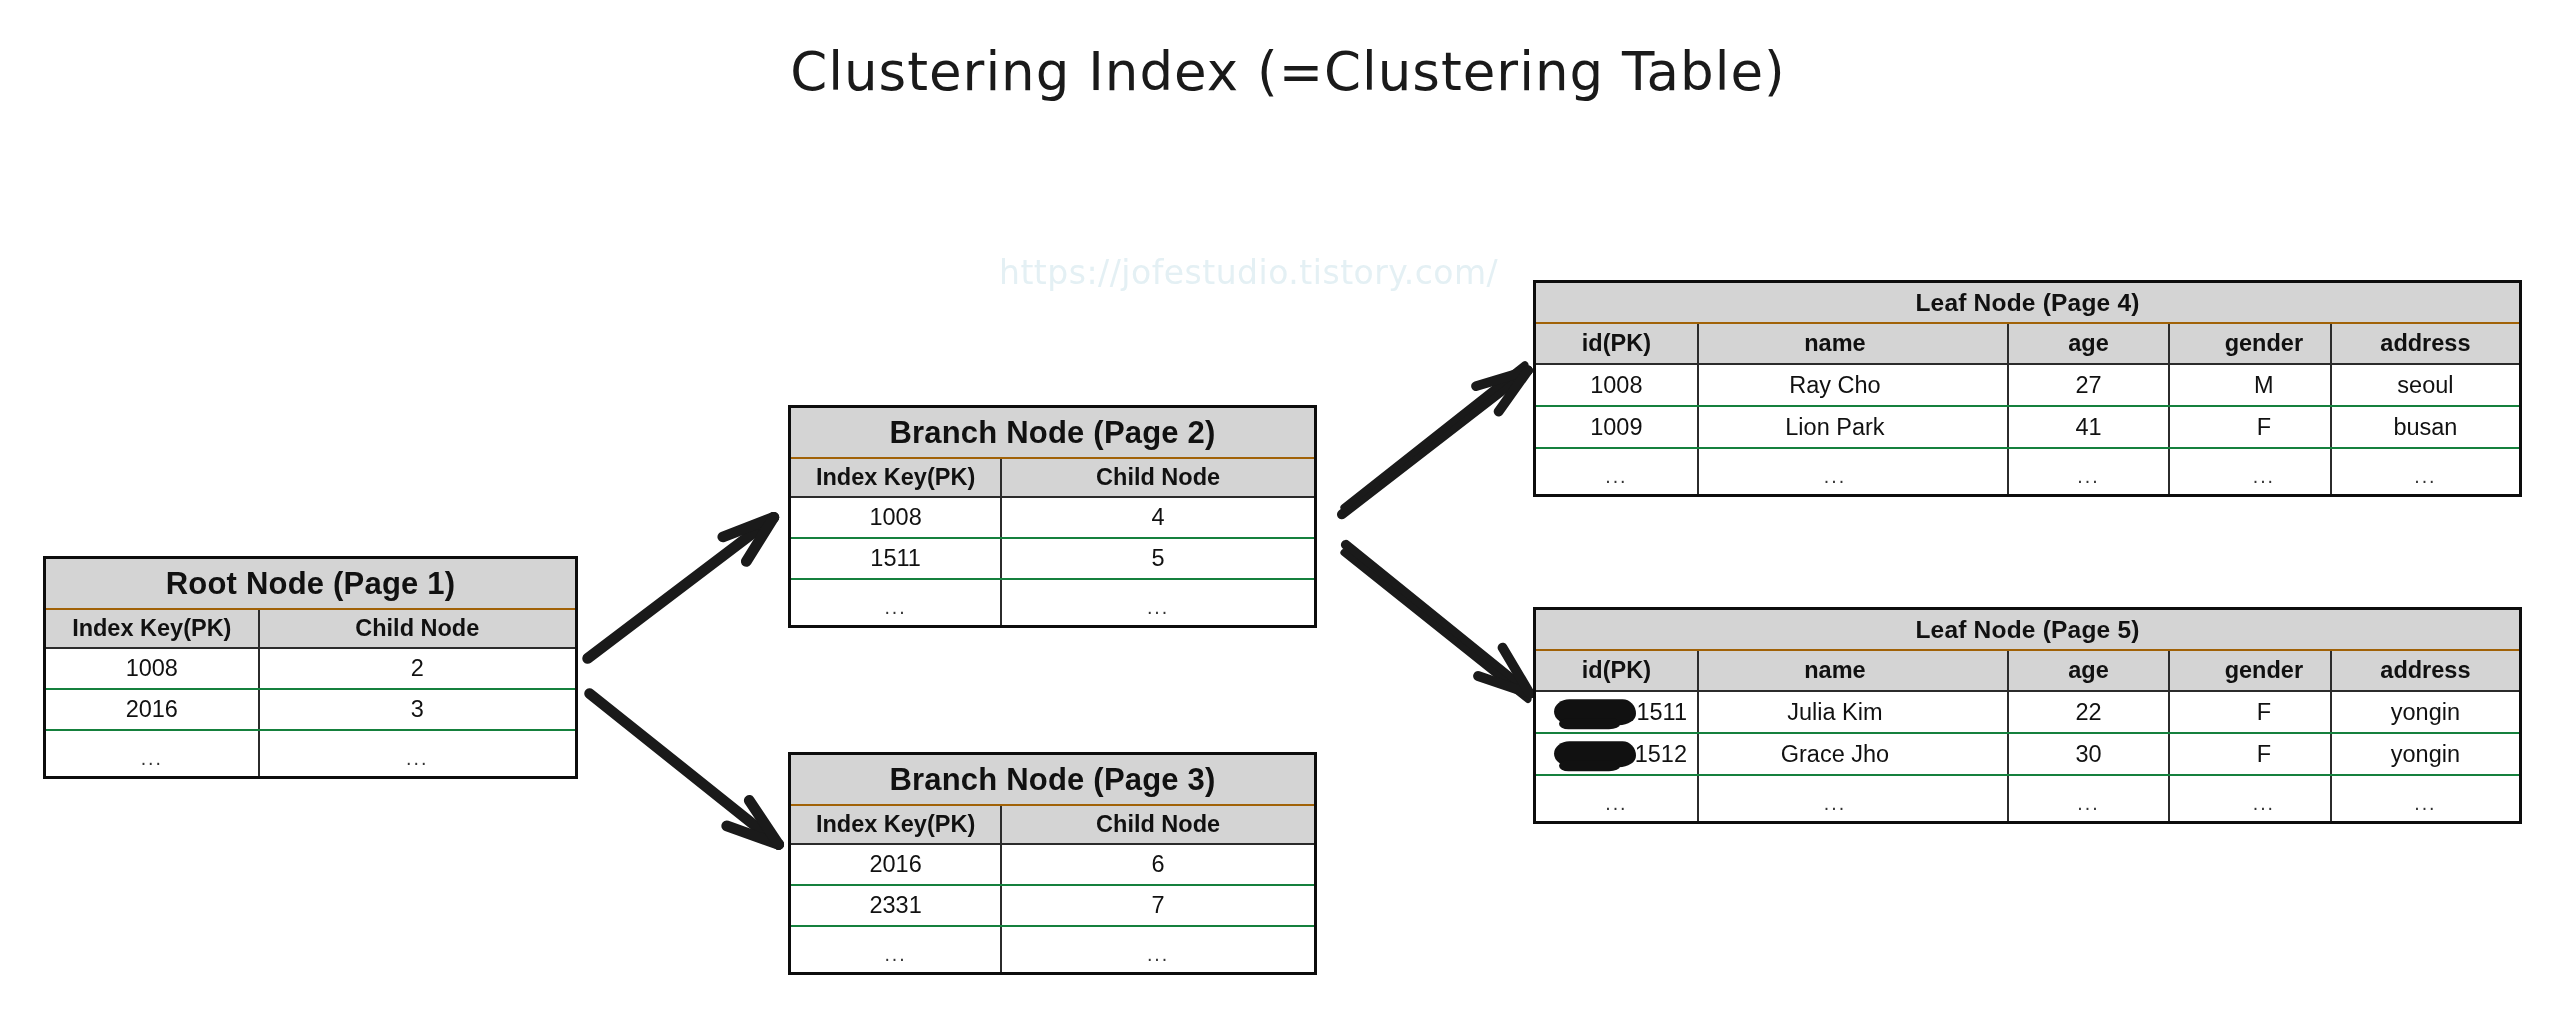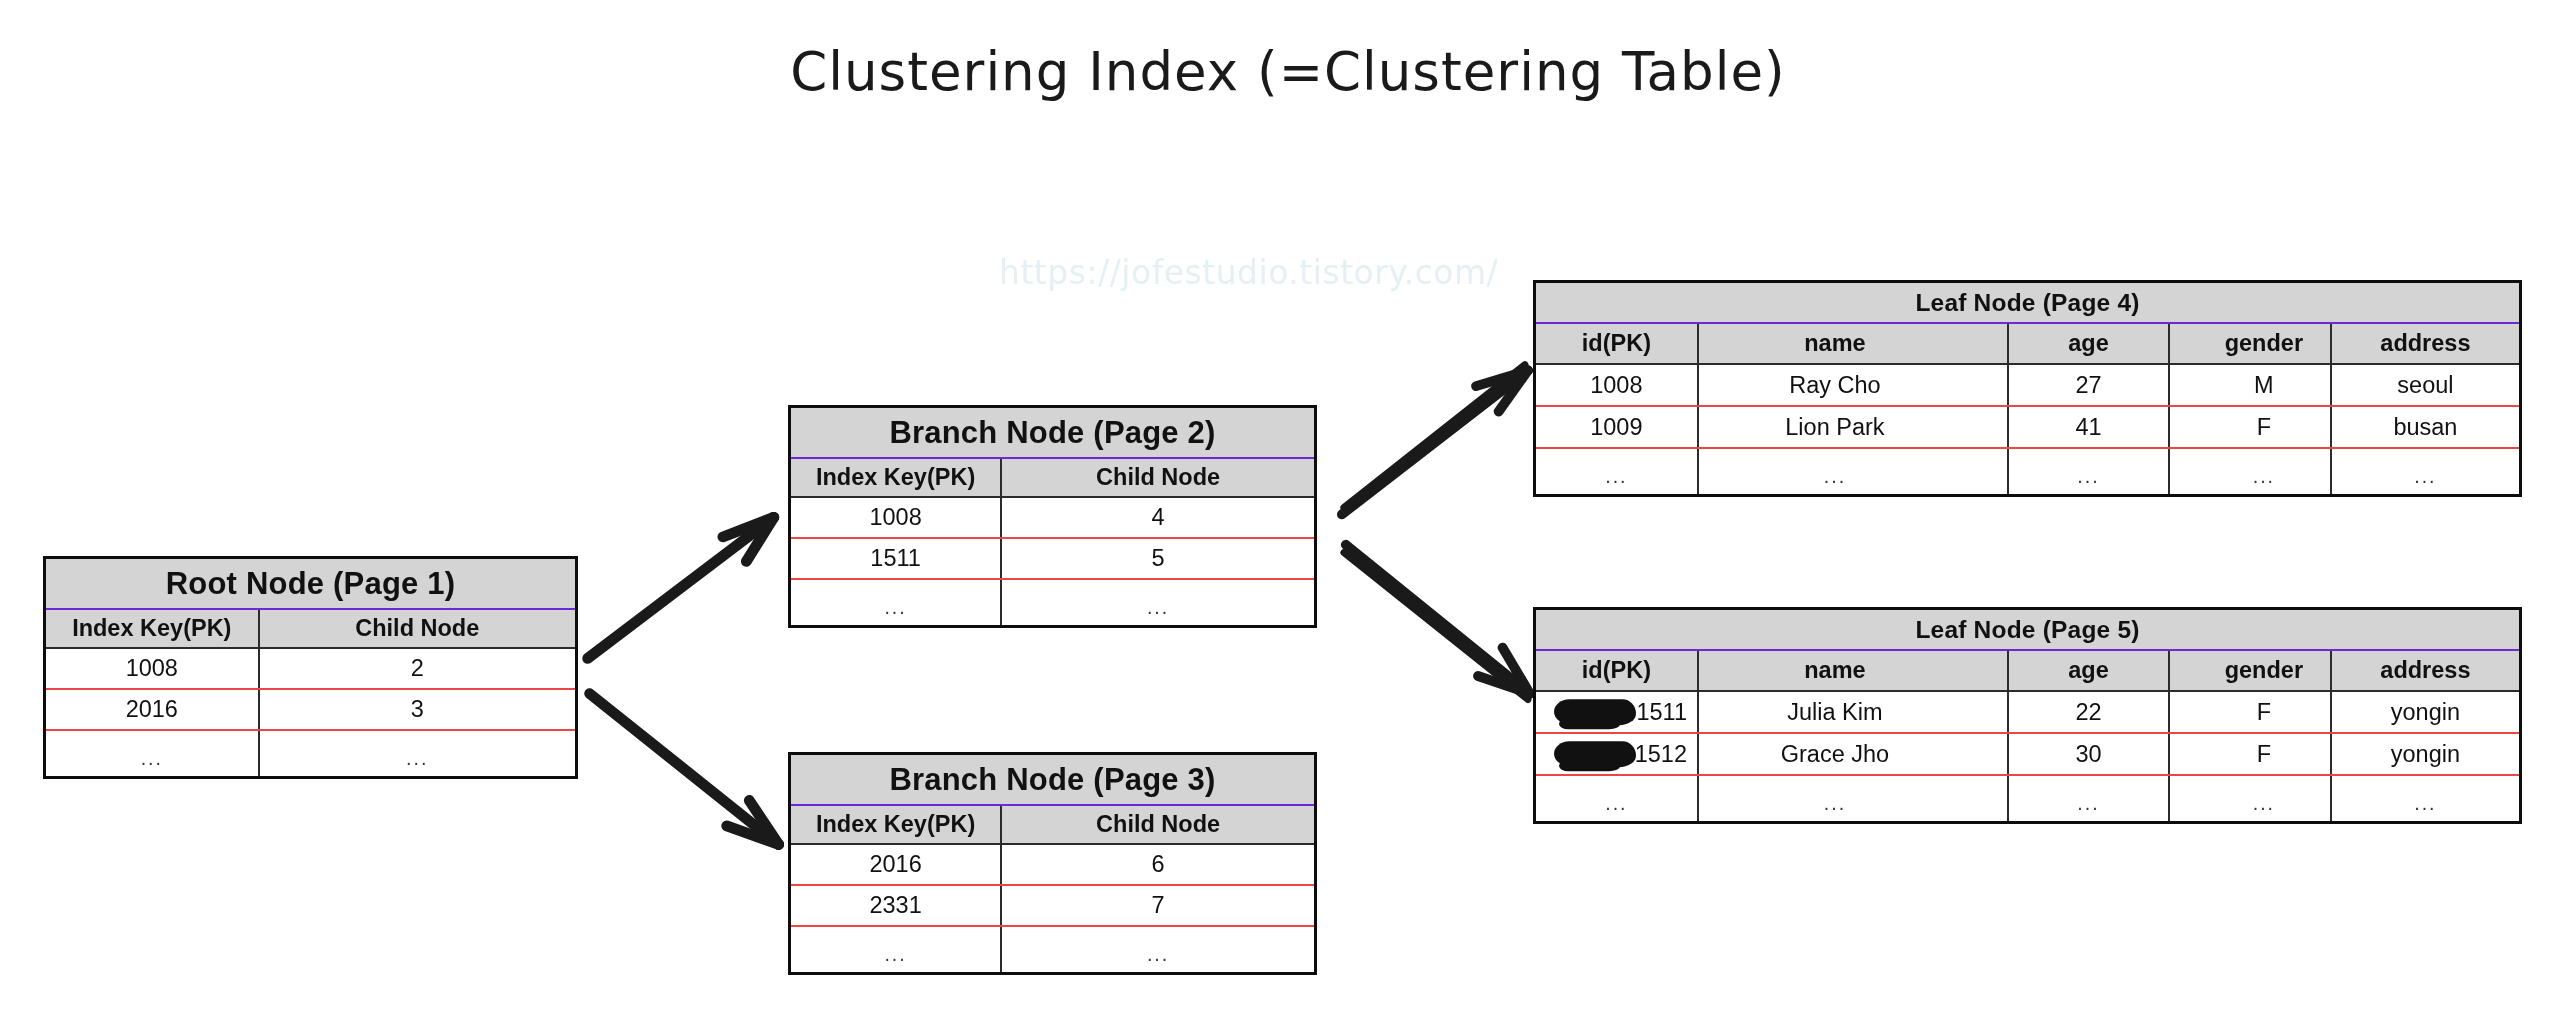--- a/index.html
+++ b/index.html
@@ -52,21 +52,21 @@
     position: absolute;
     box-sizing: border-box;
     border: 3.9px solid #0d0d0d;
     background: #ffffff;
     z-index: 3;
     font-size: 22.5px;
   }
   .node-title {
     box-sizing: border-box;
     background: #d4d4d4;
-    border-bottom: 2px solid #6d28d9;
+    border-bottom: 2px solid #a16207;
     text-align: center;
     font-weight: bold;
     color: #111111;
     display: flex;
     align-items: center;
     justify-content: center;
     letter-spacing: 0.2px;
   }
   .node-head-row {
     display: flex;
@@ -77,21 +77,21 @@
     box-sizing: border-box;
     font-weight: bold;
     color: #111111;
     display: flex;
     align-items: center;
     justify-content: center;
     text-align: center;
   }
   .node-row {
     display: flex;
-    border-bottom: 2px solid #ef4444;
+    border-bottom: 2px solid #15803d;
   }
   .node-row:last-child {
     border-bottom: none;
   }
   .node-row .cell {
     box-sizing: border-box;
     color: #111111;
     display: flex;
     align-items: center;
     justify-content: center;

